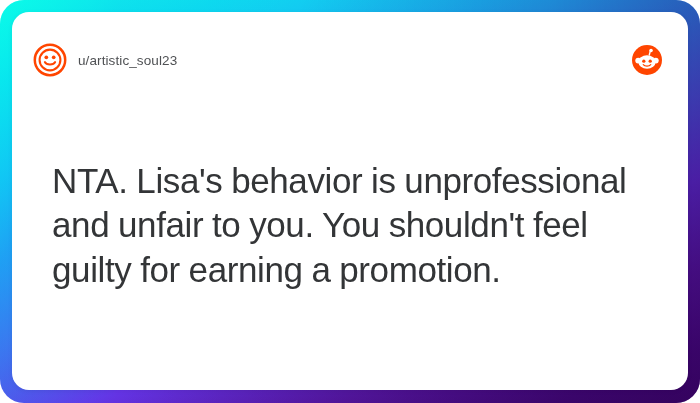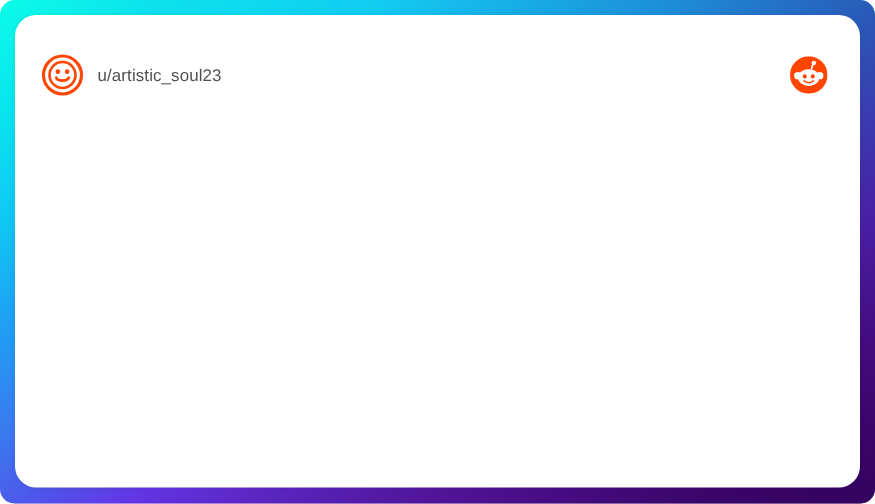--- a/index.html
+++ b/index.html
@@ -13,21 +13,21 @@
     overflow: hidden;
     font-family: "Liberation Sans", sans-serif;
   }
 
   
   .backdrop {
     position: relative;
     width: 700px;
     height: 403px;
     box-sizing: border-box;
-    border-radius: 12px;
+    border-radius: 24px;
     overflow: hidden;
     background:
       linear-gradient(160deg,
         #16f7e4 0%,
         #0fd9ee 12%,
         #19b4f6 27%,
         #2a8cf3 40%,
         #4a5fee 54%,
         #6435e6 66%,
         #5a18a8 80%,
@@ -154,15 +154,18 @@
         <circle cx="25.4" cy="16.6" r="3.1" fill="#ffffff"></circle>
 
         <circle cx="12.6" cy="17.2" r="1.75" fill="#ff4500"></circle>
         <circle cx="19.4" cy="17.2" r="1.75" fill="#ff4500"></circle>
 
         <path d="M12.0 21.0 C13.7 23.1, 18.3 23.1, 20.0 21.0" fill="none" stroke="#ff4500" stroke-width="1.35" stroke-linecap="round"></path>
       </svg>
 
     </div>
 
+    <div class="card-body">
+      <p class="post-text">NTA. Lisa's behavior is unprofessional and unfair to you. You shouldn't feel guilty for earning a promotion.</p>
+    </div>
 
   </div>
 </div>
 
 </body></html>

